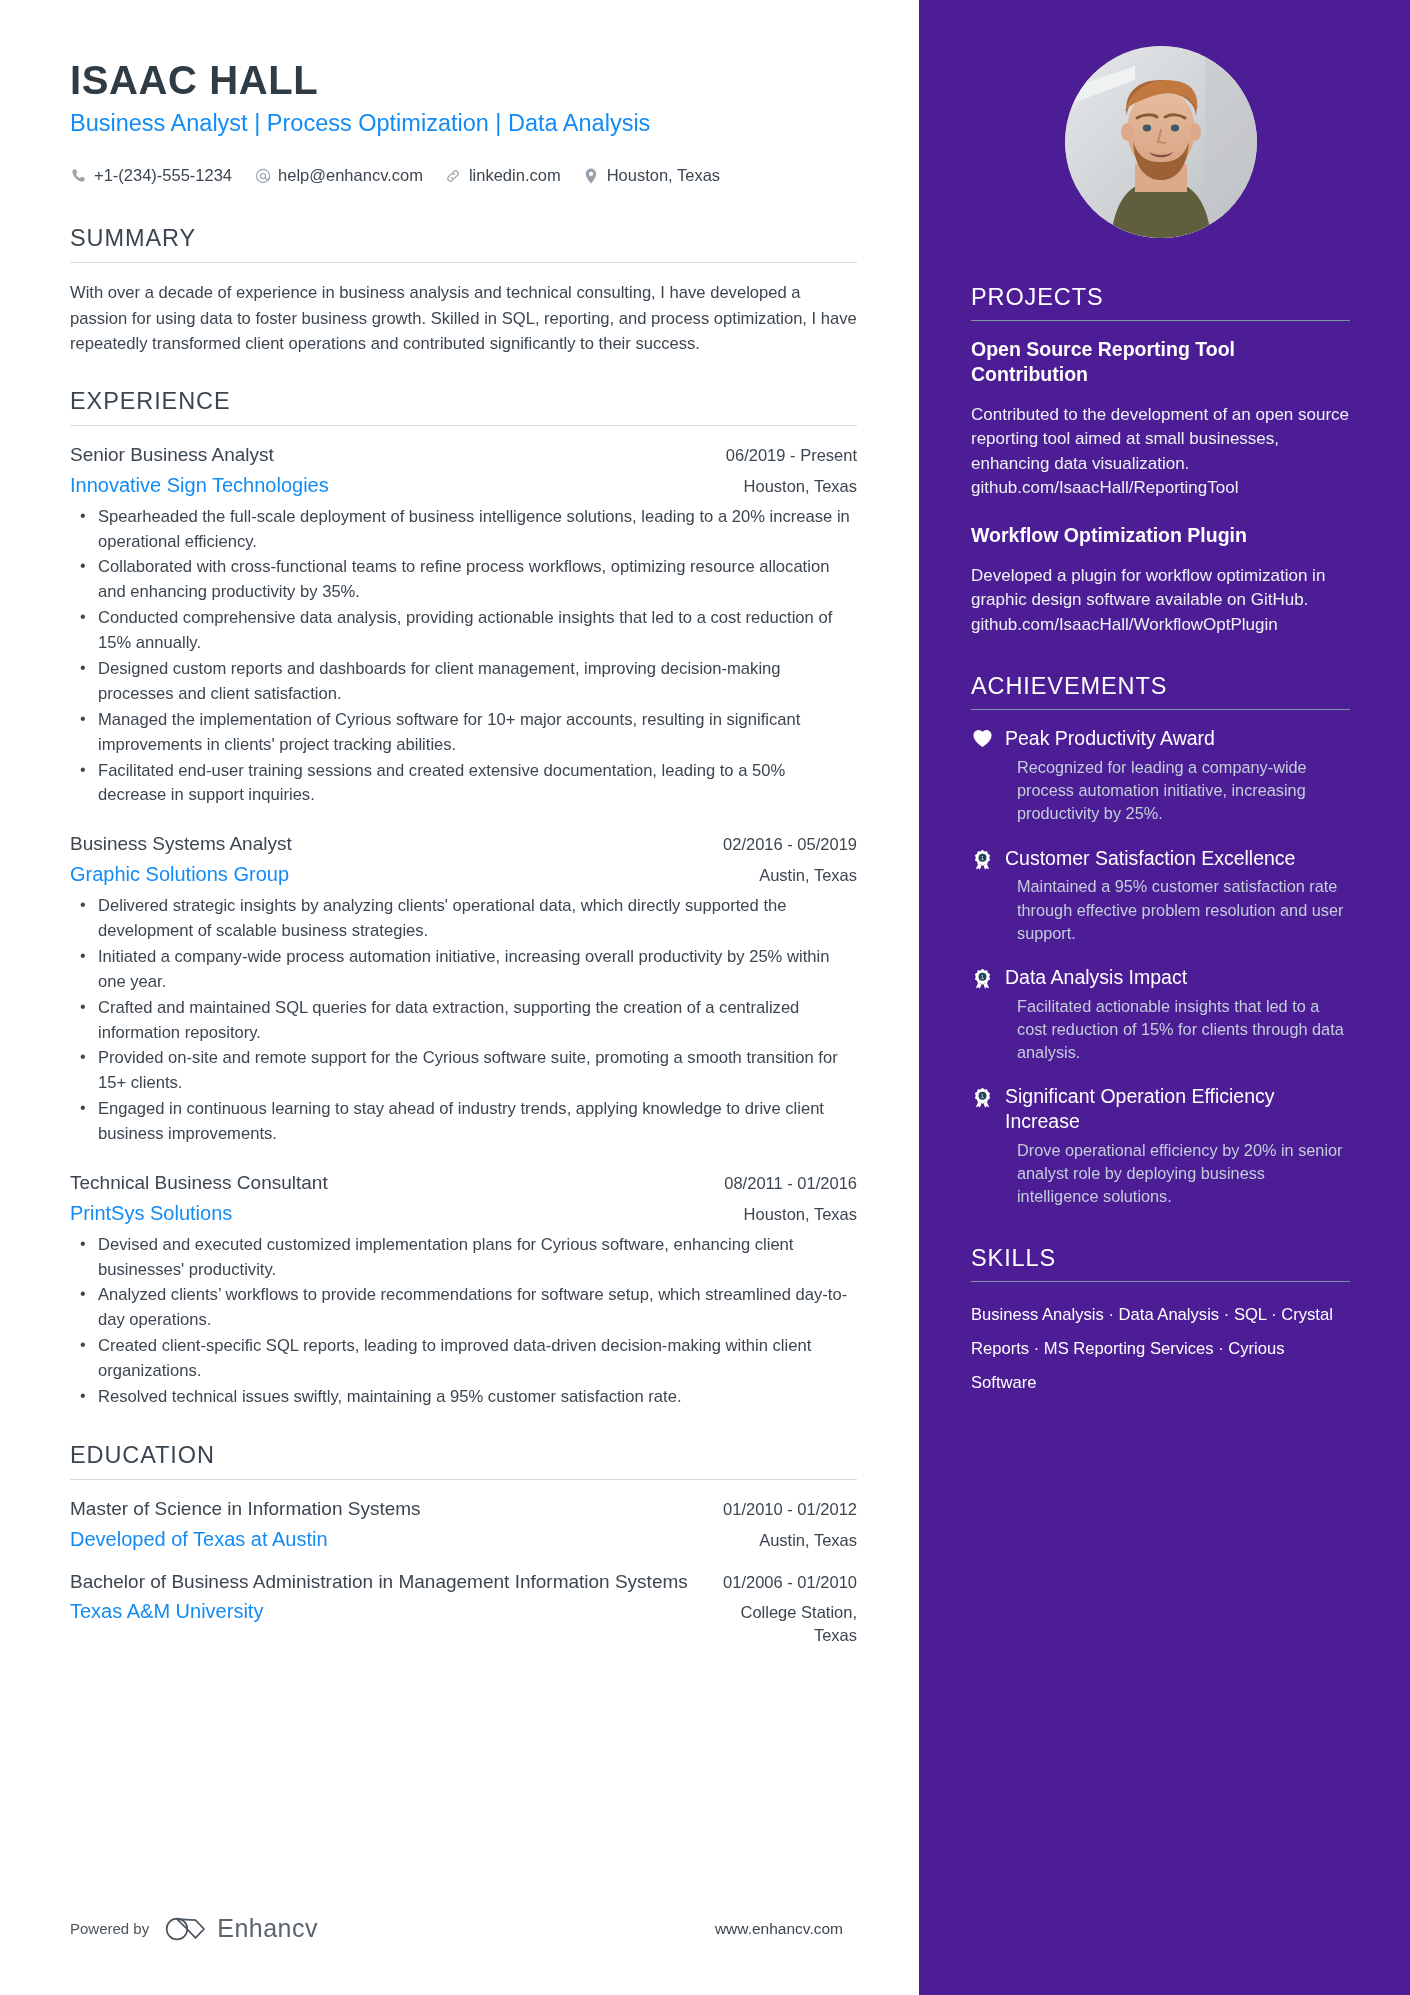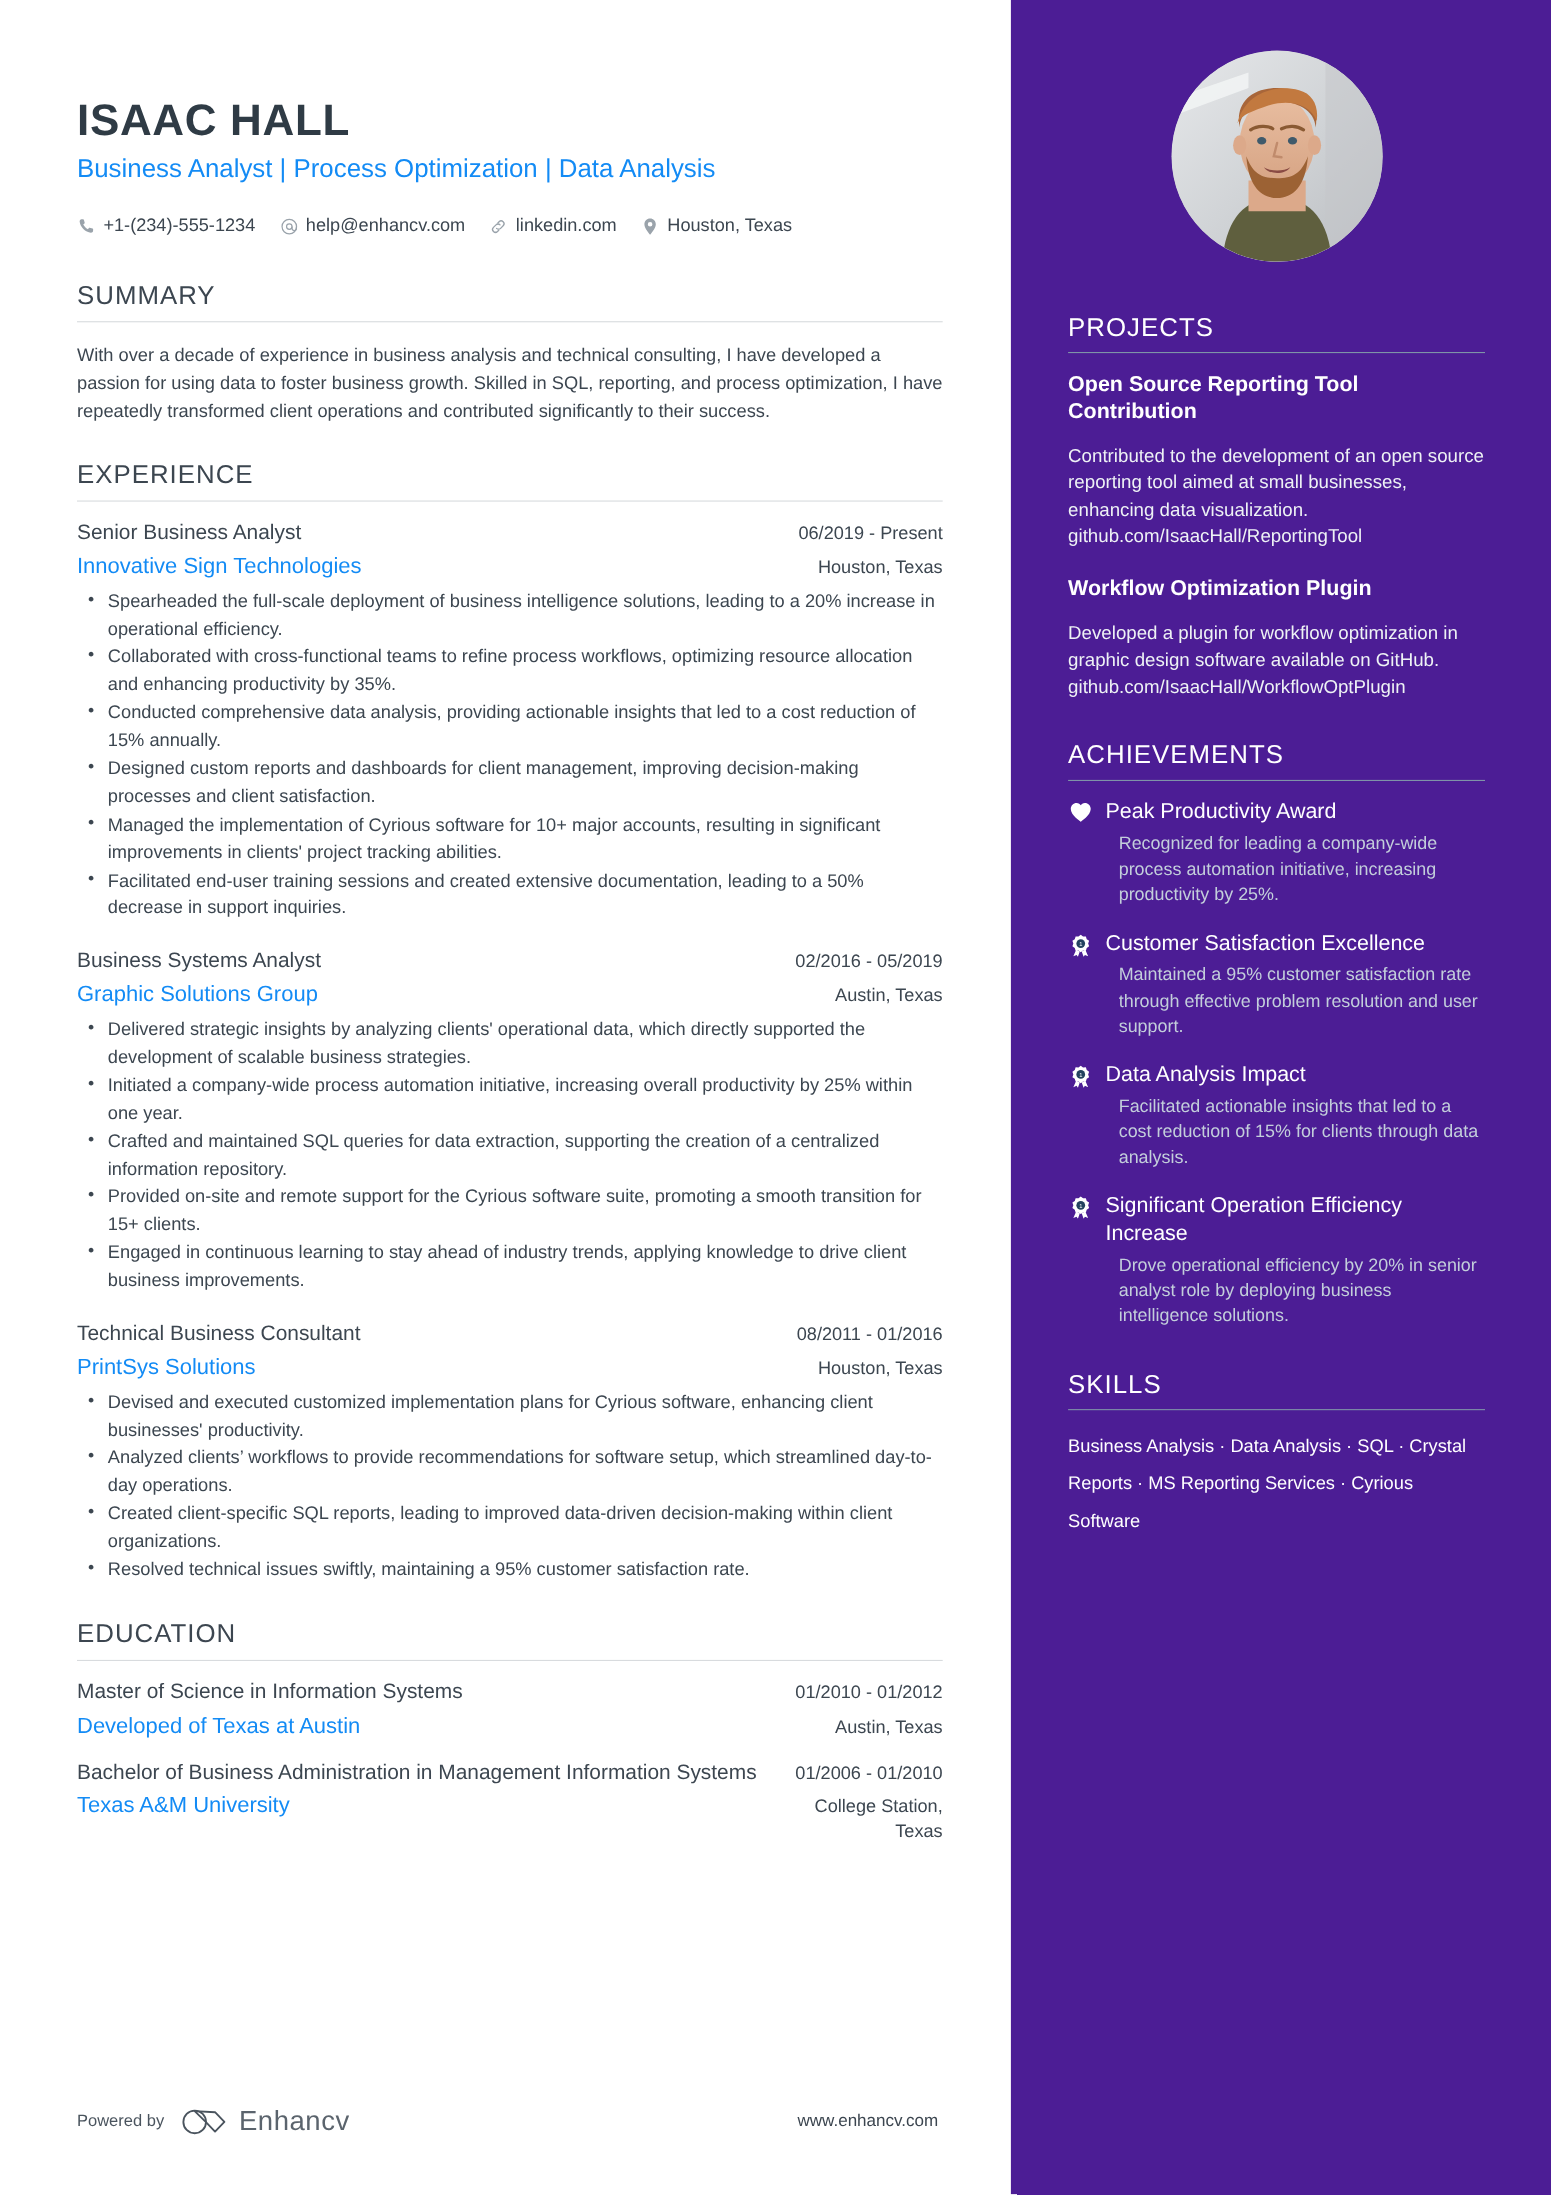--- a/index.html
+++ b/index.html
@@ -14,21 +14,21 @@
     width: 1410px;
     height: 1995px;
     display: flex;
     background: #ffffff;
     overflow: hidden;
   }
 
   
   .main-col {
     width: 919px;
-    padding: 88px 62px 0 70px;
+    padding: 58px 62px 0 70px;
     position: relative;
   }
 
   .name {
     font-size: 40px;
     font-weight: bold;
     letter-spacing: 0.6px;
     color: #2f3b45;
     line-height: 1.12;
     margin-bottom: 5px;
@@ -151,21 +151,21 @@
     color: #3c4650;
     font-size: 16px;
   }
 
   .edu-entry { margin-bottom: 18px; }
 
   
   .footer {
     position: absolute;
     left: 70px;
-    right: 66px;
+    right: 76px;
     bottom: 52px;
     display: flex;
     align-items: center;
     justify-content: space-between;
   }
   .footer-left { display: flex; align-items: center; gap: 16px; }
   .powered { font-size: 15px; color: #4a545e; }
   .brand { display: flex; align-items: center; gap: 10px; }
   .brand-name {
     font-size: 25px;

